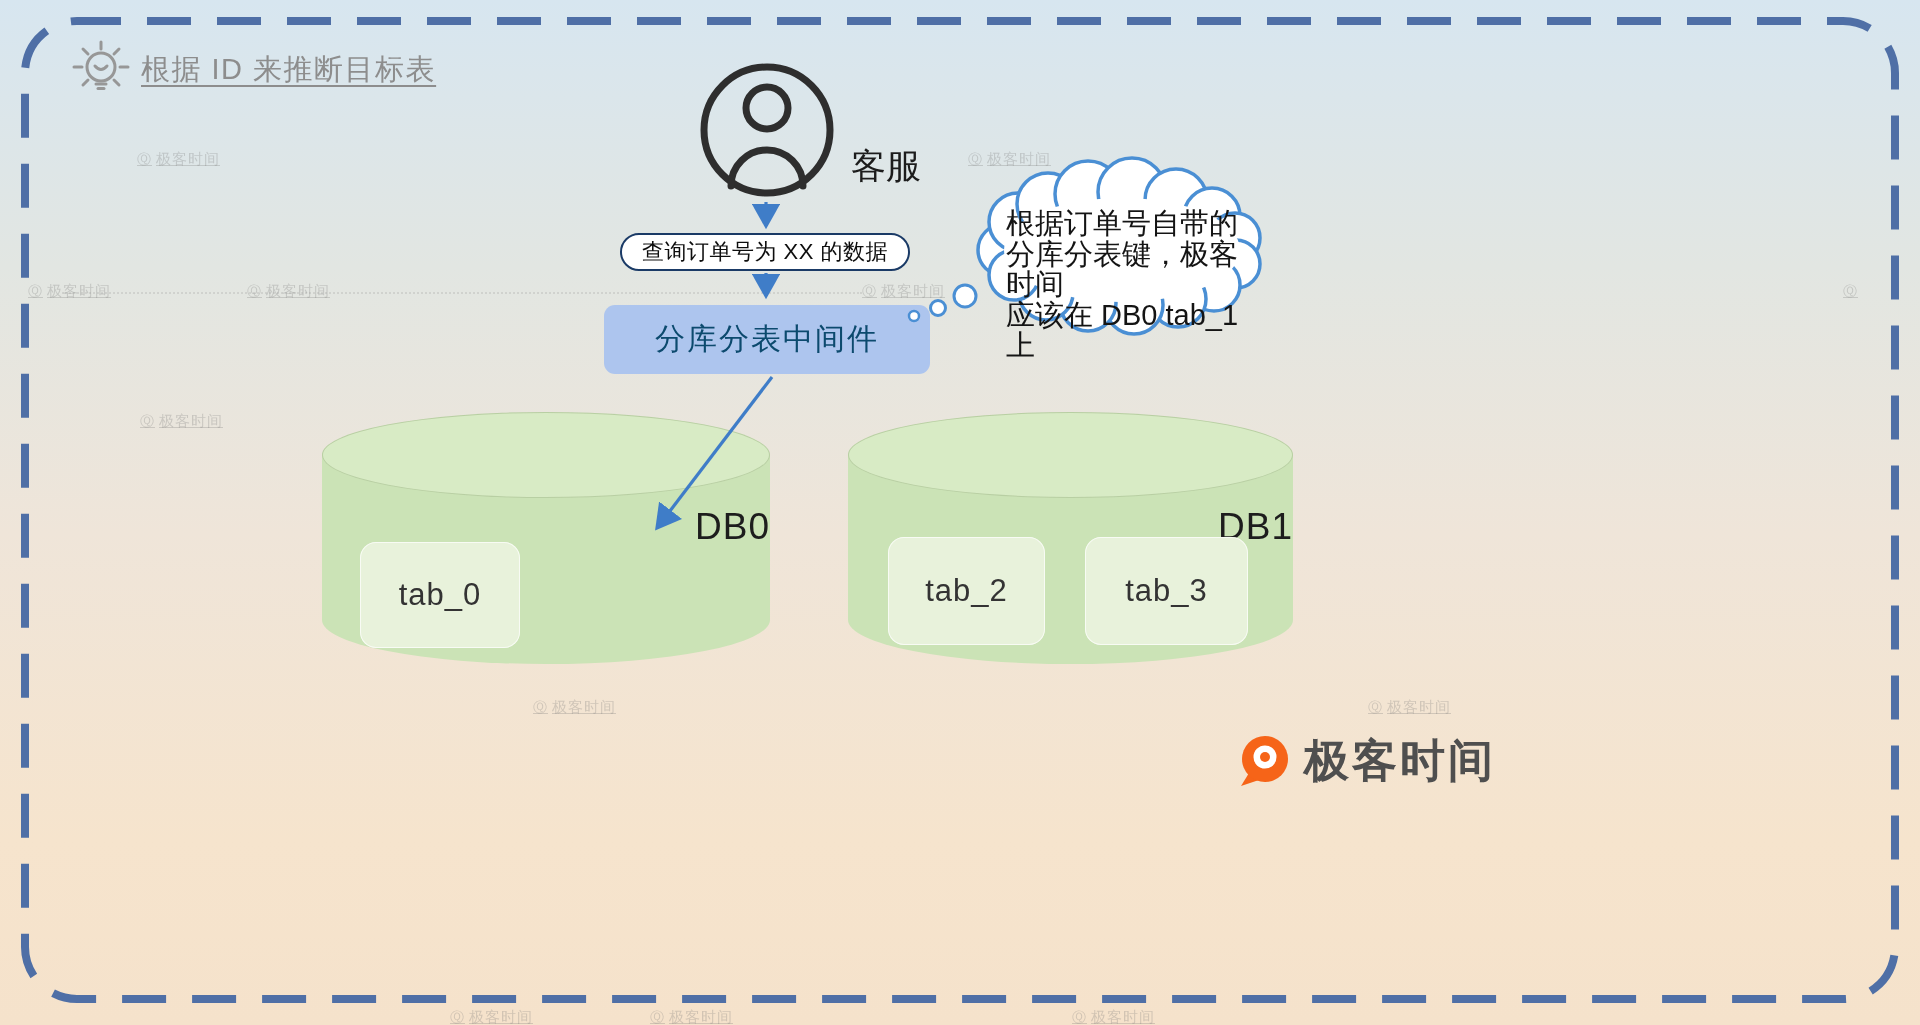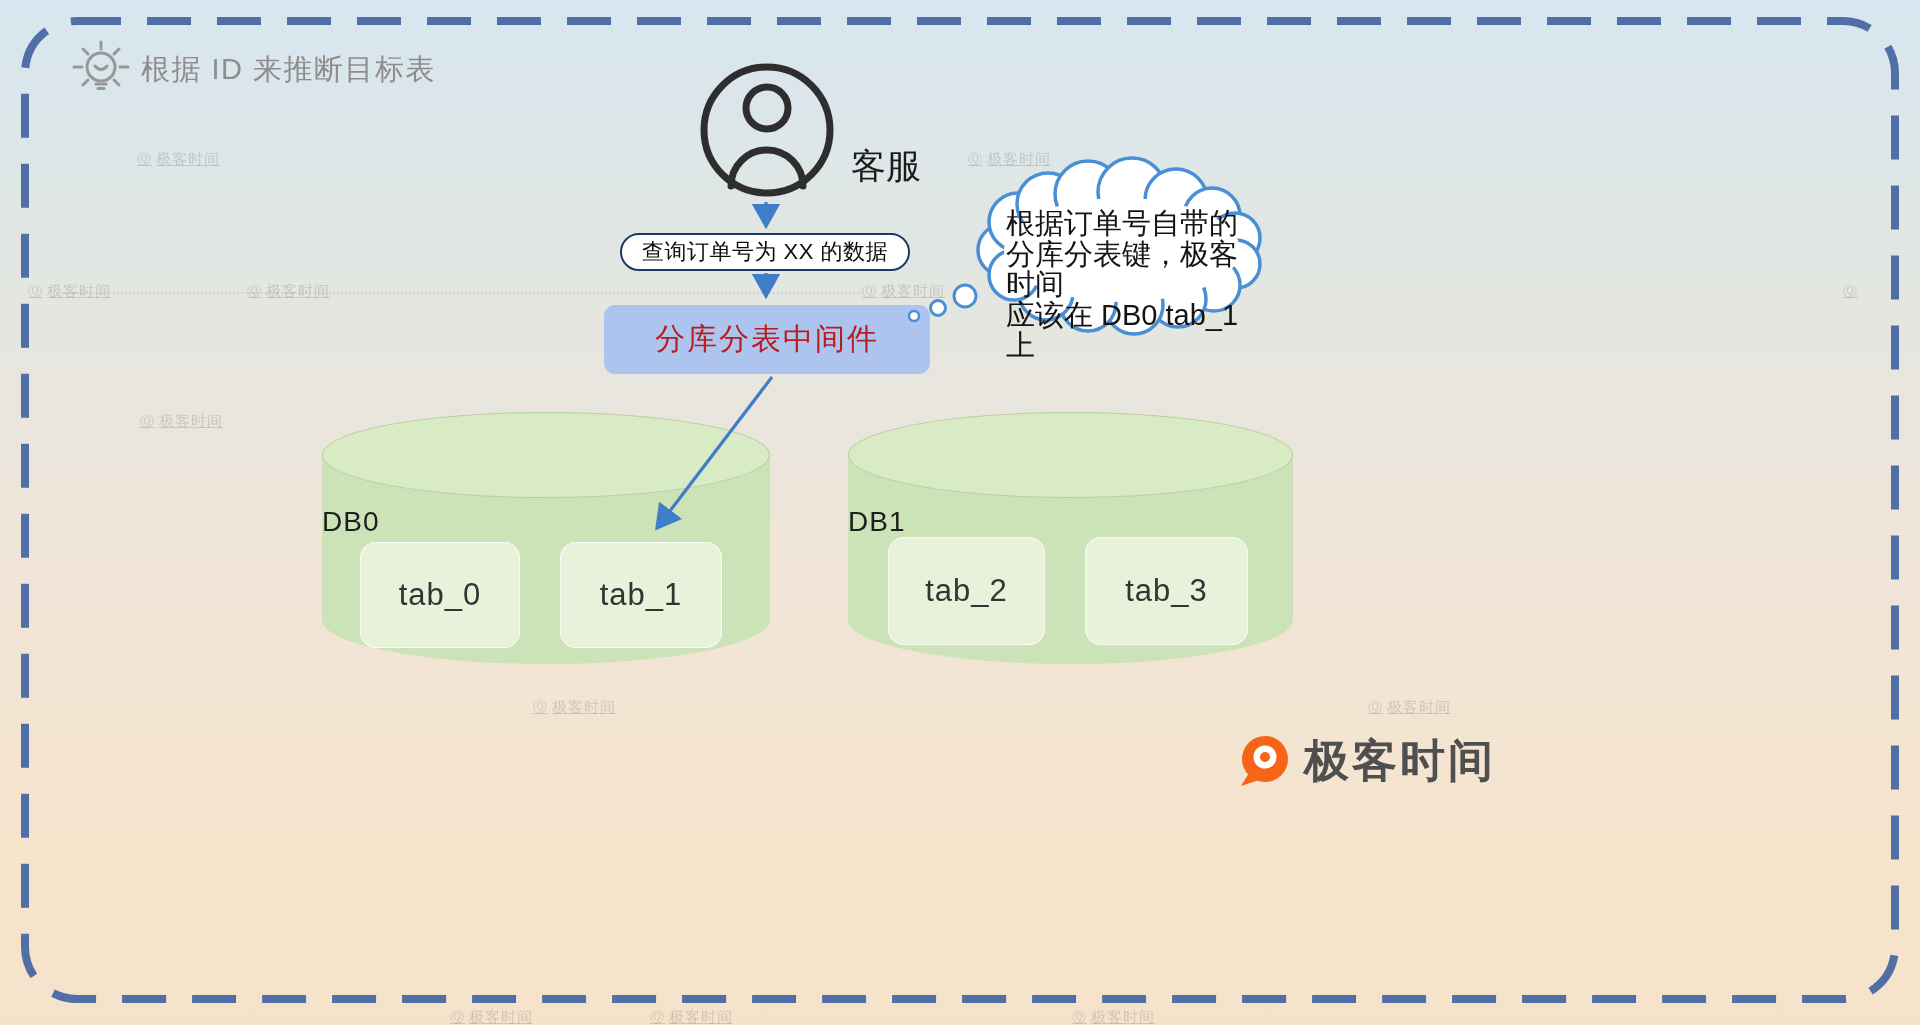--- a/index.html
+++ b/index.html
@@ -22,21 +22,21 @@
   .wm-dots {
     position:absolute; left:62px; top:292px; width:800px;
     border-top:2px dotted rgba(140,140,140,0.22);
   }
 
   
   .bulb { position:absolute; left:72px; top:40px; }
   .page-title {
     position:absolute; left:141px; top:50px;
     font-size:29px; color:#8d8d8d; letter-spacing:1.5px;
-    text-underline-offset:6px;
+    text-decoration:underline; text-underline-offset:6px;
   }
 
   
   .actor-icon { position:absolute; left:697px; top:60px; }
   .actor-label {
     position:absolute; left:851px; top:143px;
     font-size:35px; color:#1c1c1c;
     text-underline-offset:7px;
   }
 
@@ -44,41 +44,41 @@
   .query-pill {
     position:absolute; left:620px; top:233px; width:290px; height:38px;
     background:#ffffff; border:2.5px solid #1a3a66; border-radius:19px;
     display:flex; align-items:center; justify-content:center;
     font-size:22px; color:#0d0d0d; letter-spacing:0.5px;
   }
   .middleware {
     position:absolute; left:604px; top:305px; width:326px; height:69px;
     background:#adc5ee; border-radius:11px;
     display:flex; align-items:center; justify-content:center;
-    font-size:30px; color:#b91c1c; letter-spacing:2px;
+    font-size:30px; color:#0c4a6e; letter-spacing:2px;
   }
 
   
   .cloud-text {
     position:absolute; left:1006px; top:208px; width:245px;
     font-size:29px; line-height:30.5px; color:#141414;
   }
 
   
   .cylinder { position:absolute; }
   .cyl-top {
     position:absolute; left:0; right:0; top:0; height:86px;
     background:#d8ebc5; border-radius:50%;
     box-shadow:inset 0 0 0 1px rgba(125,155,100,0.35);
   }
   .cyl-body { position:absolute; left:0; right:0; top:43px; height:165px; background:#cbe3b6; }
   .cyl-bottom { position:absolute; left:0; right:0; bottom:0; height:88px; background:#cbe3b6; border-radius:50%; }
   .db-label {
-    position:absolute; left:0; right:0; top:94px; text-align:left;
-    font-size:28px; color:#1d1d1d; letter-spacing:1px;
+    position:absolute; left:0; right:0; top:94px; text-align:right;
+    font-size:37px; color:#1d1d1d; letter-spacing:1px;
   }
   .table-box {
     position:absolute; background:#e8f2db; border-radius:16px;
     box-shadow:inset 0 0 0 1px rgba(255,255,255,0.7);
     display:flex; align-items:center; justify-content:center;
     font-size:31px; color:#333333; letter-spacing:1px;
   }
 
   
   .brand { position:absolute; left:1238px; top:731px; display:flex; align-items:center; }
@@ -135,23 +135,20 @@
   </svg>
   <div class="actor-label">客服</div>
 
   <div class="cylinder" style="left:322px;top:412px;width:448px;height:252px">
     <div class="cyl-bottom"></div>
     <div class="cyl-body"></div>
     <div class="cyl-top"></div>
     <div class="db-label">DB0</div>
     <div class="table-box" style="left:38px;top:130px;width:160px;height:106px">
       <span>tab_0</span>
-    </div>
-    <div class="table-box" style="left:238px;top:130px;width:162px;height:106px">
-      <span>tab_1</span>
     </div>
   </div>
 
   <div class="cylinder" style="left:848px;top:412px;width:445px;height:252px">
     <div class="cyl-bottom"></div>
     <div class="cyl-body"></div>
     <div class="cyl-top"></div>
     <div class="db-label">DB1</div>
     <div class="table-box" style="left:40px;top:125px;width:157px;height:108px">
       <span>tab_2</span>

